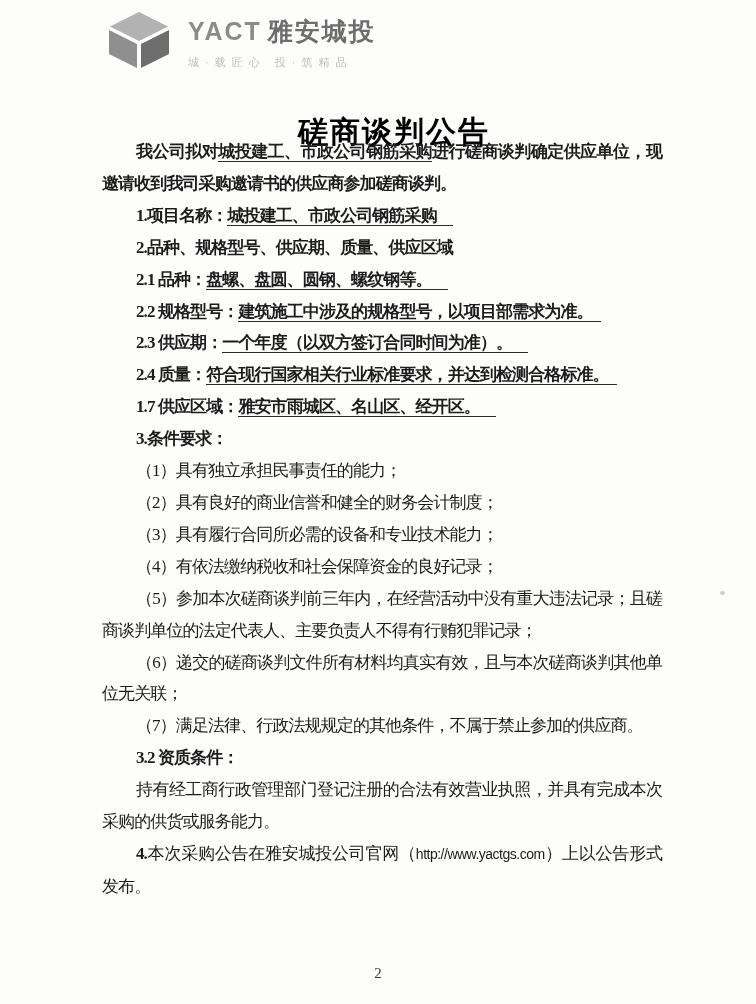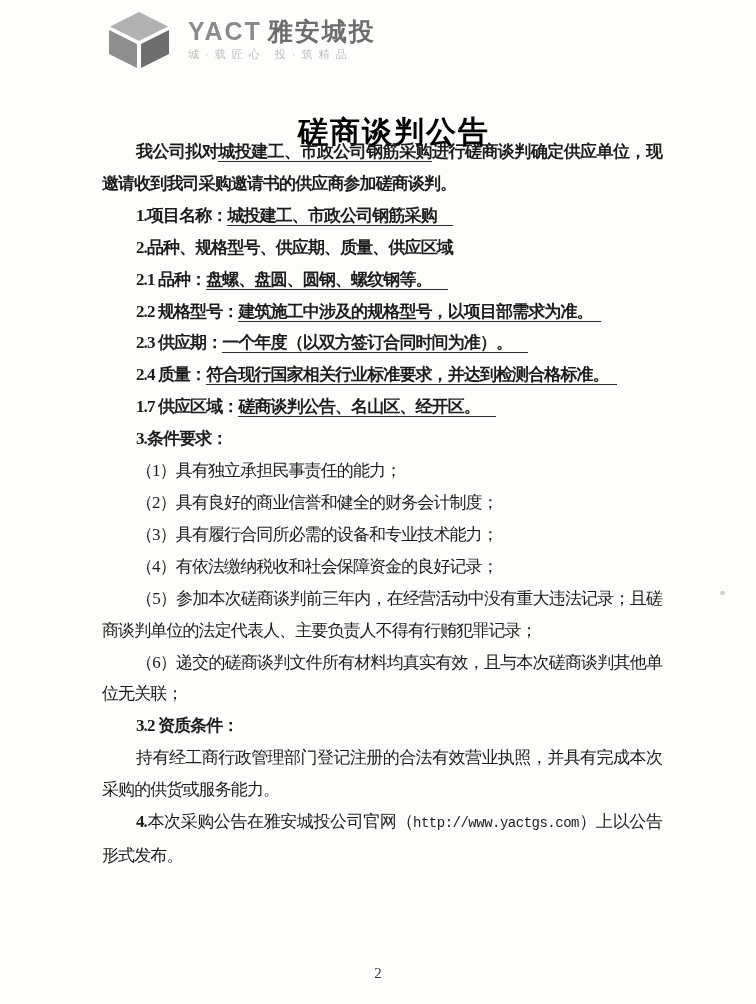--- a/index.html
+++ b/index.html
@@ -30,21 +30,21 @@
     letter-spacing: 2px;
     white-space: nowrap;
   }
   .brand-latin { color: #8b8b8b; margin-right: 6px; }
   .brand-cn { color: #6d6d6d; }
   .tagline {
     font-family: "Liberation Sans", sans-serif;
     color: #bdbdbd;
     font-size: 11px; line-height: 13px;
     letter-spacing: 6px;
-    margin-top: 4px;
+    margin-top: 12px;
     white-space: nowrap;
   }
 
   
   .doc-title {
     position: absolute; top: 97px; left: 0; width: 100%;
     text-align: center;
     font-size: 30px; line-height: 38px;
     font-weight: bold;
     letter-spacing: 2px;
@@ -61,21 +61,21 @@
     color: #1c1c1c;
     text-align: justify;
   }
   .body p { margin: 0; }
   .indent { text-indent: 2em; }
   .b { font-weight: bold; }
   .u { border-bottom: 1.5px solid #2a2a2a; }
   .pad-s { padding-right: 8px; }
   .pad-m { padding-right: 16px; }
   .url {
-    font-family: Liberation Mono, monospace;
+    font-family: Liberation Sans, sans-serif;
     font-size: 14px;
     letter-spacing: -0.5px;
   }
 
   
   .page-number {
     position: absolute; top: 965px; left: 0; width: 100%;
     text-align: center;
     font-size: 15px; color: #3a3a3a;
     letter-spacing: 0;
@@ -118,31 +118,32 @@
     <p class="indent b">2.品种、规格型号、供应期、质量、供应区域</p>
 
     <p class="indent b"><span>2.1 品种：</span><span class="u pad-m">盘螺、盘圆、圆钢、螺纹钢等。</span></p>
 
     <p class="indent b"><span>2.2 规格型号：</span><span class="u pad-s">建筑施工中涉及的规格型号，以项目部需求为准。</span></p>
 
     <p class="indent b"><span>2.3 供应期：</span><span class="u pad-m">一个年度（以双方签订合同时间为准）。</span></p>
 
     <p class="indent b"><span>2.4 质量：</span><span class="u pad-s">符合现行国家相关行业标准要求，并达到检测合格标准。</span></p>
 
-    <p class="indent b"><span>1.7 供应区域：</span><span class="u pad-m">磋商谈判公告、名山区、经开区。</span></p>
+    <p class="indent b"><span>1.7 供应区域：</span><span class="u pad-m">雅安市雨城区、名山区、经开区。</span></p>
 
     <p class="indent b">3.条件要求：</p>
 
 
     <p class="indent">（1）具有独立承担民事责任的能力；</p>
     <p class="indent">（2）具有良好的商业信誉和健全的财务会计制度；</p>
     <p class="indent">（3）具有履行合同所必需的设备和专业技术能力；</p>
     <p class="indent">（4）有依法缴纳税收和社会保障资金的良好记录；</p>
     <p class="indent">（5）参加本次磋商谈判前三年内，在经营活动中没有重大违法记录；且磋商谈判单位的法定代表人、主要负责人不得有行贿犯罪记录；</p>
     <p class="indent">（6）递交的磋商谈判文件所有材料均真实有效，且与本次磋商谈判其他单位无关联；</p>
+    <p class="indent">（7）满足法律、行政法规规定的其他条件，不属于禁止参加的供应商。</p>
 
     <p class="indent b">3.2 资质条件：</p>
 
     <p class="indent">持有经工商行政管理部门登记注册的合法有效营业执照，并具有完成本次采购的供货或服务能力。</p>
 
     <p class="indent"><span class="b">4.</span><span>本次采购公告在雅安城投公司官网（</span><span class="url">http://www.yactgs.com</span><span>）上以公告形式发布。</span></p>
 
   </div>
 
   <div class="artifact"></div>

